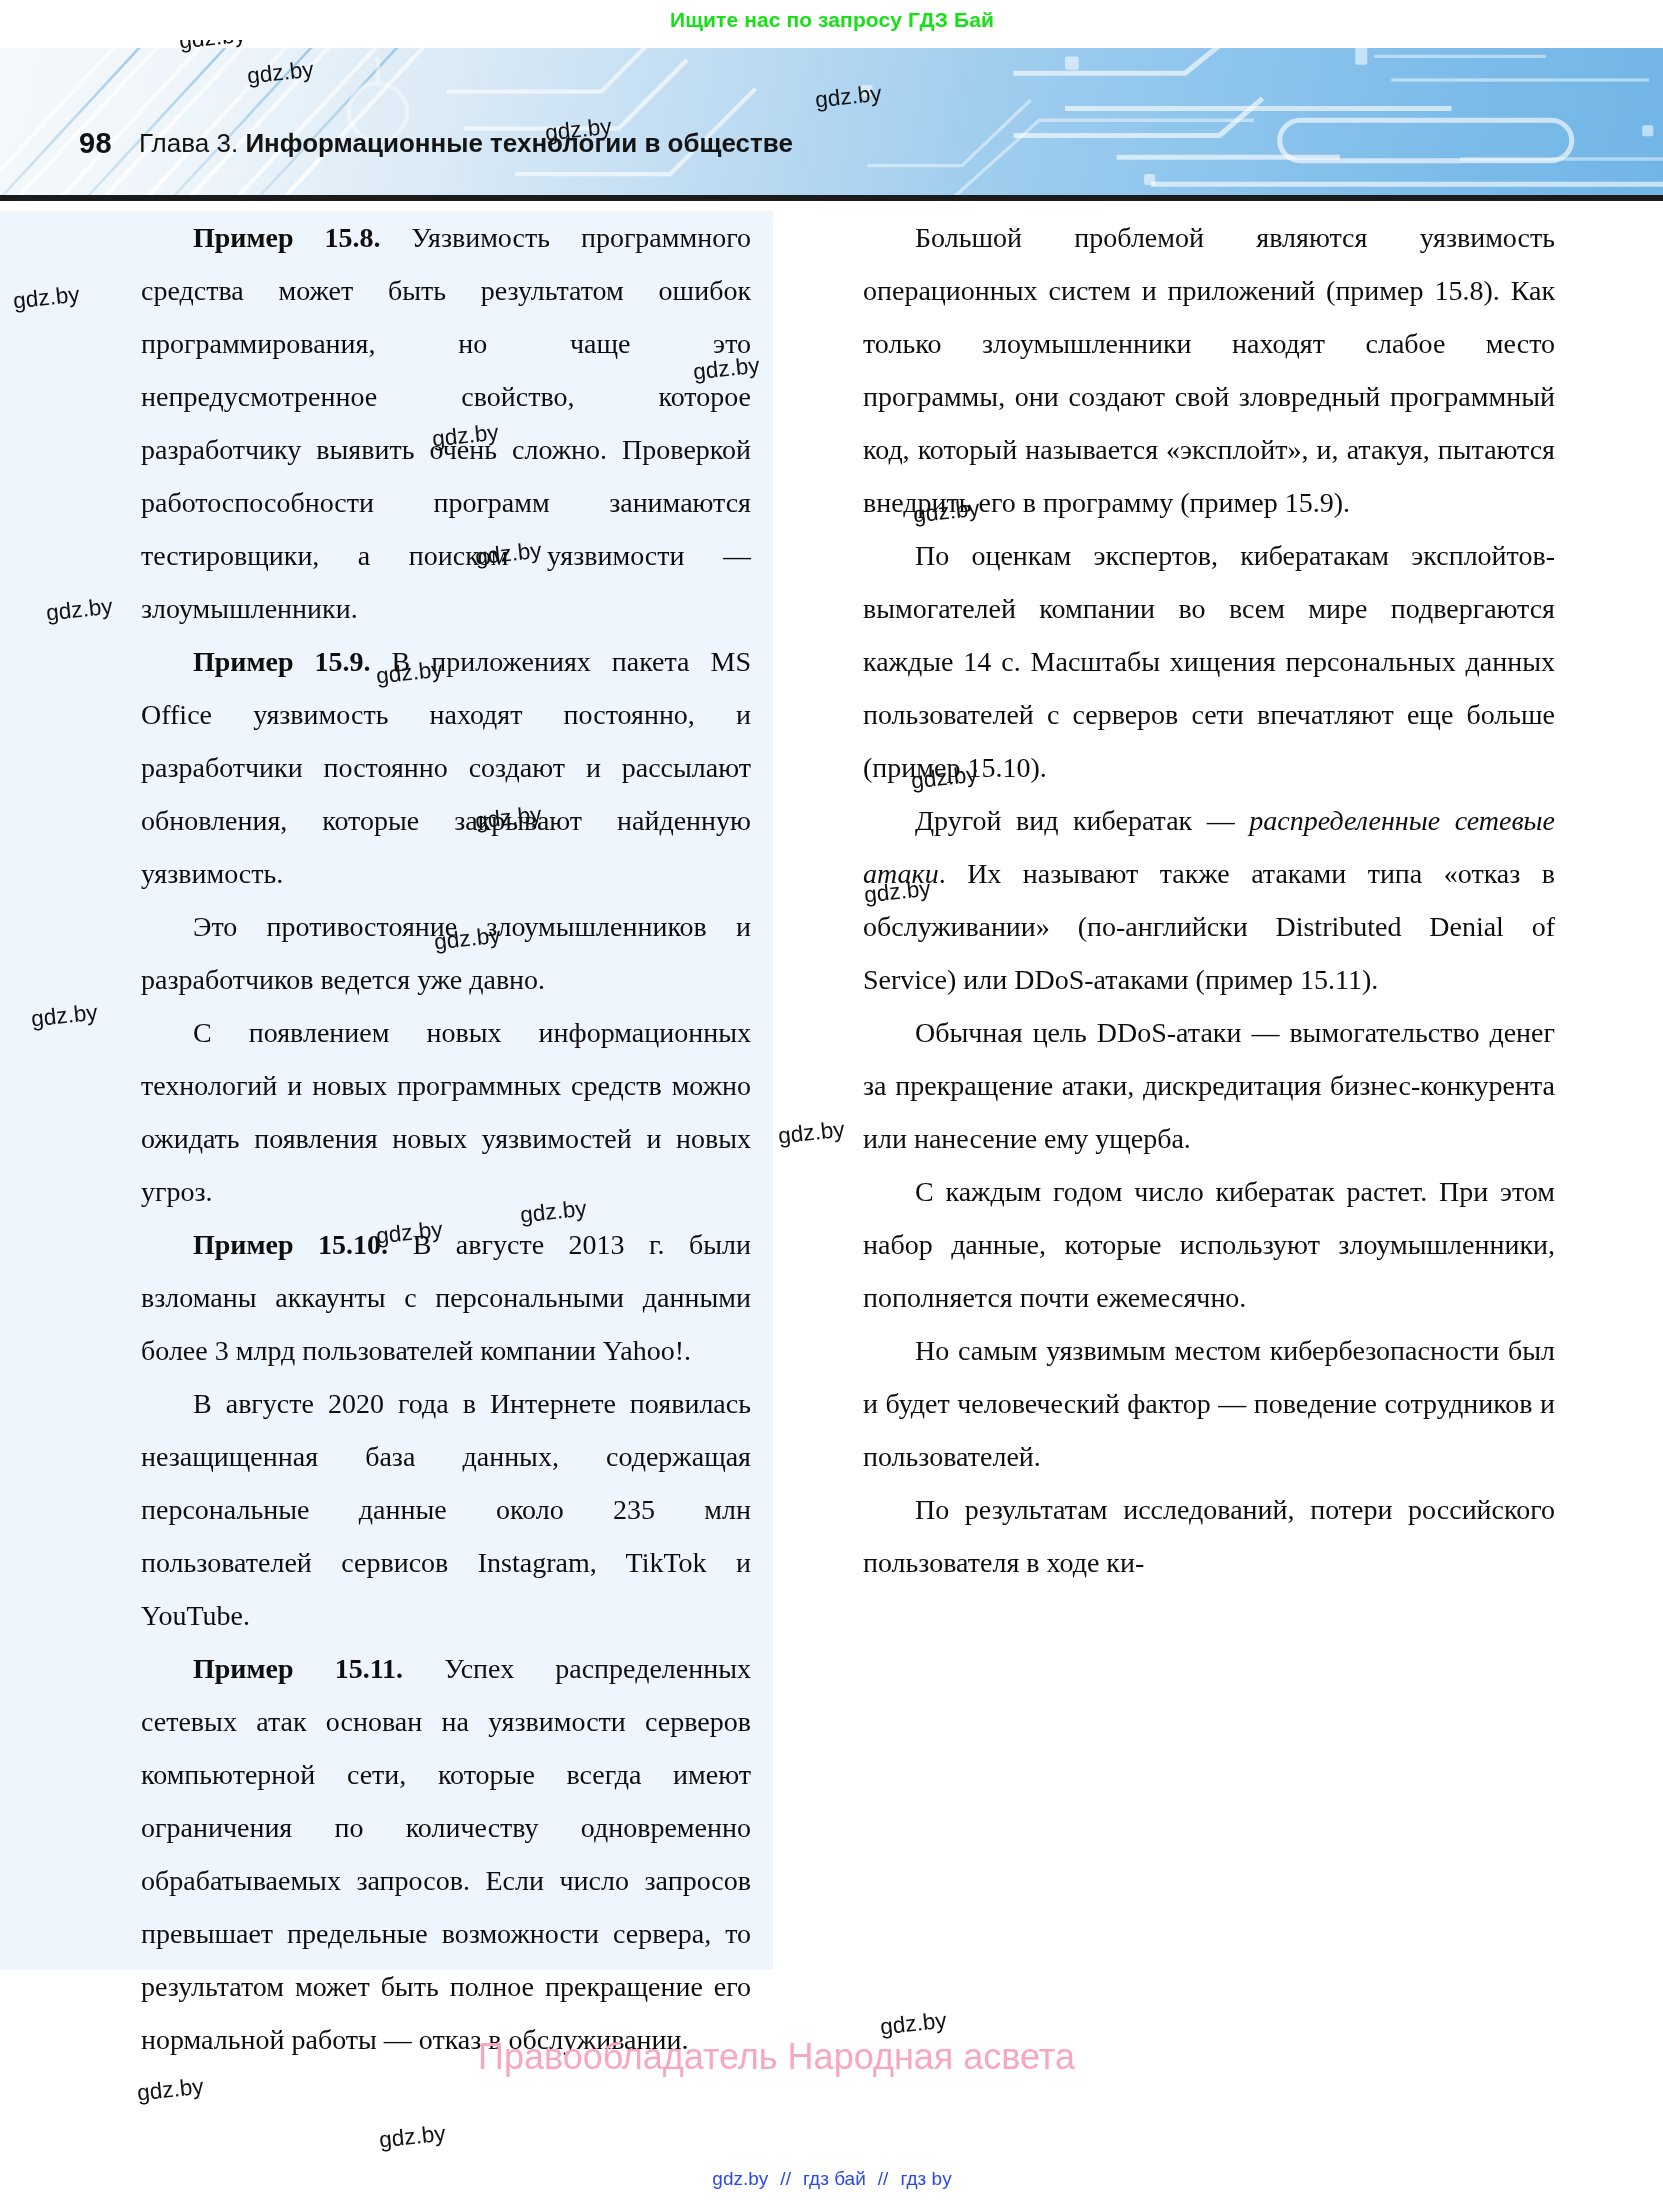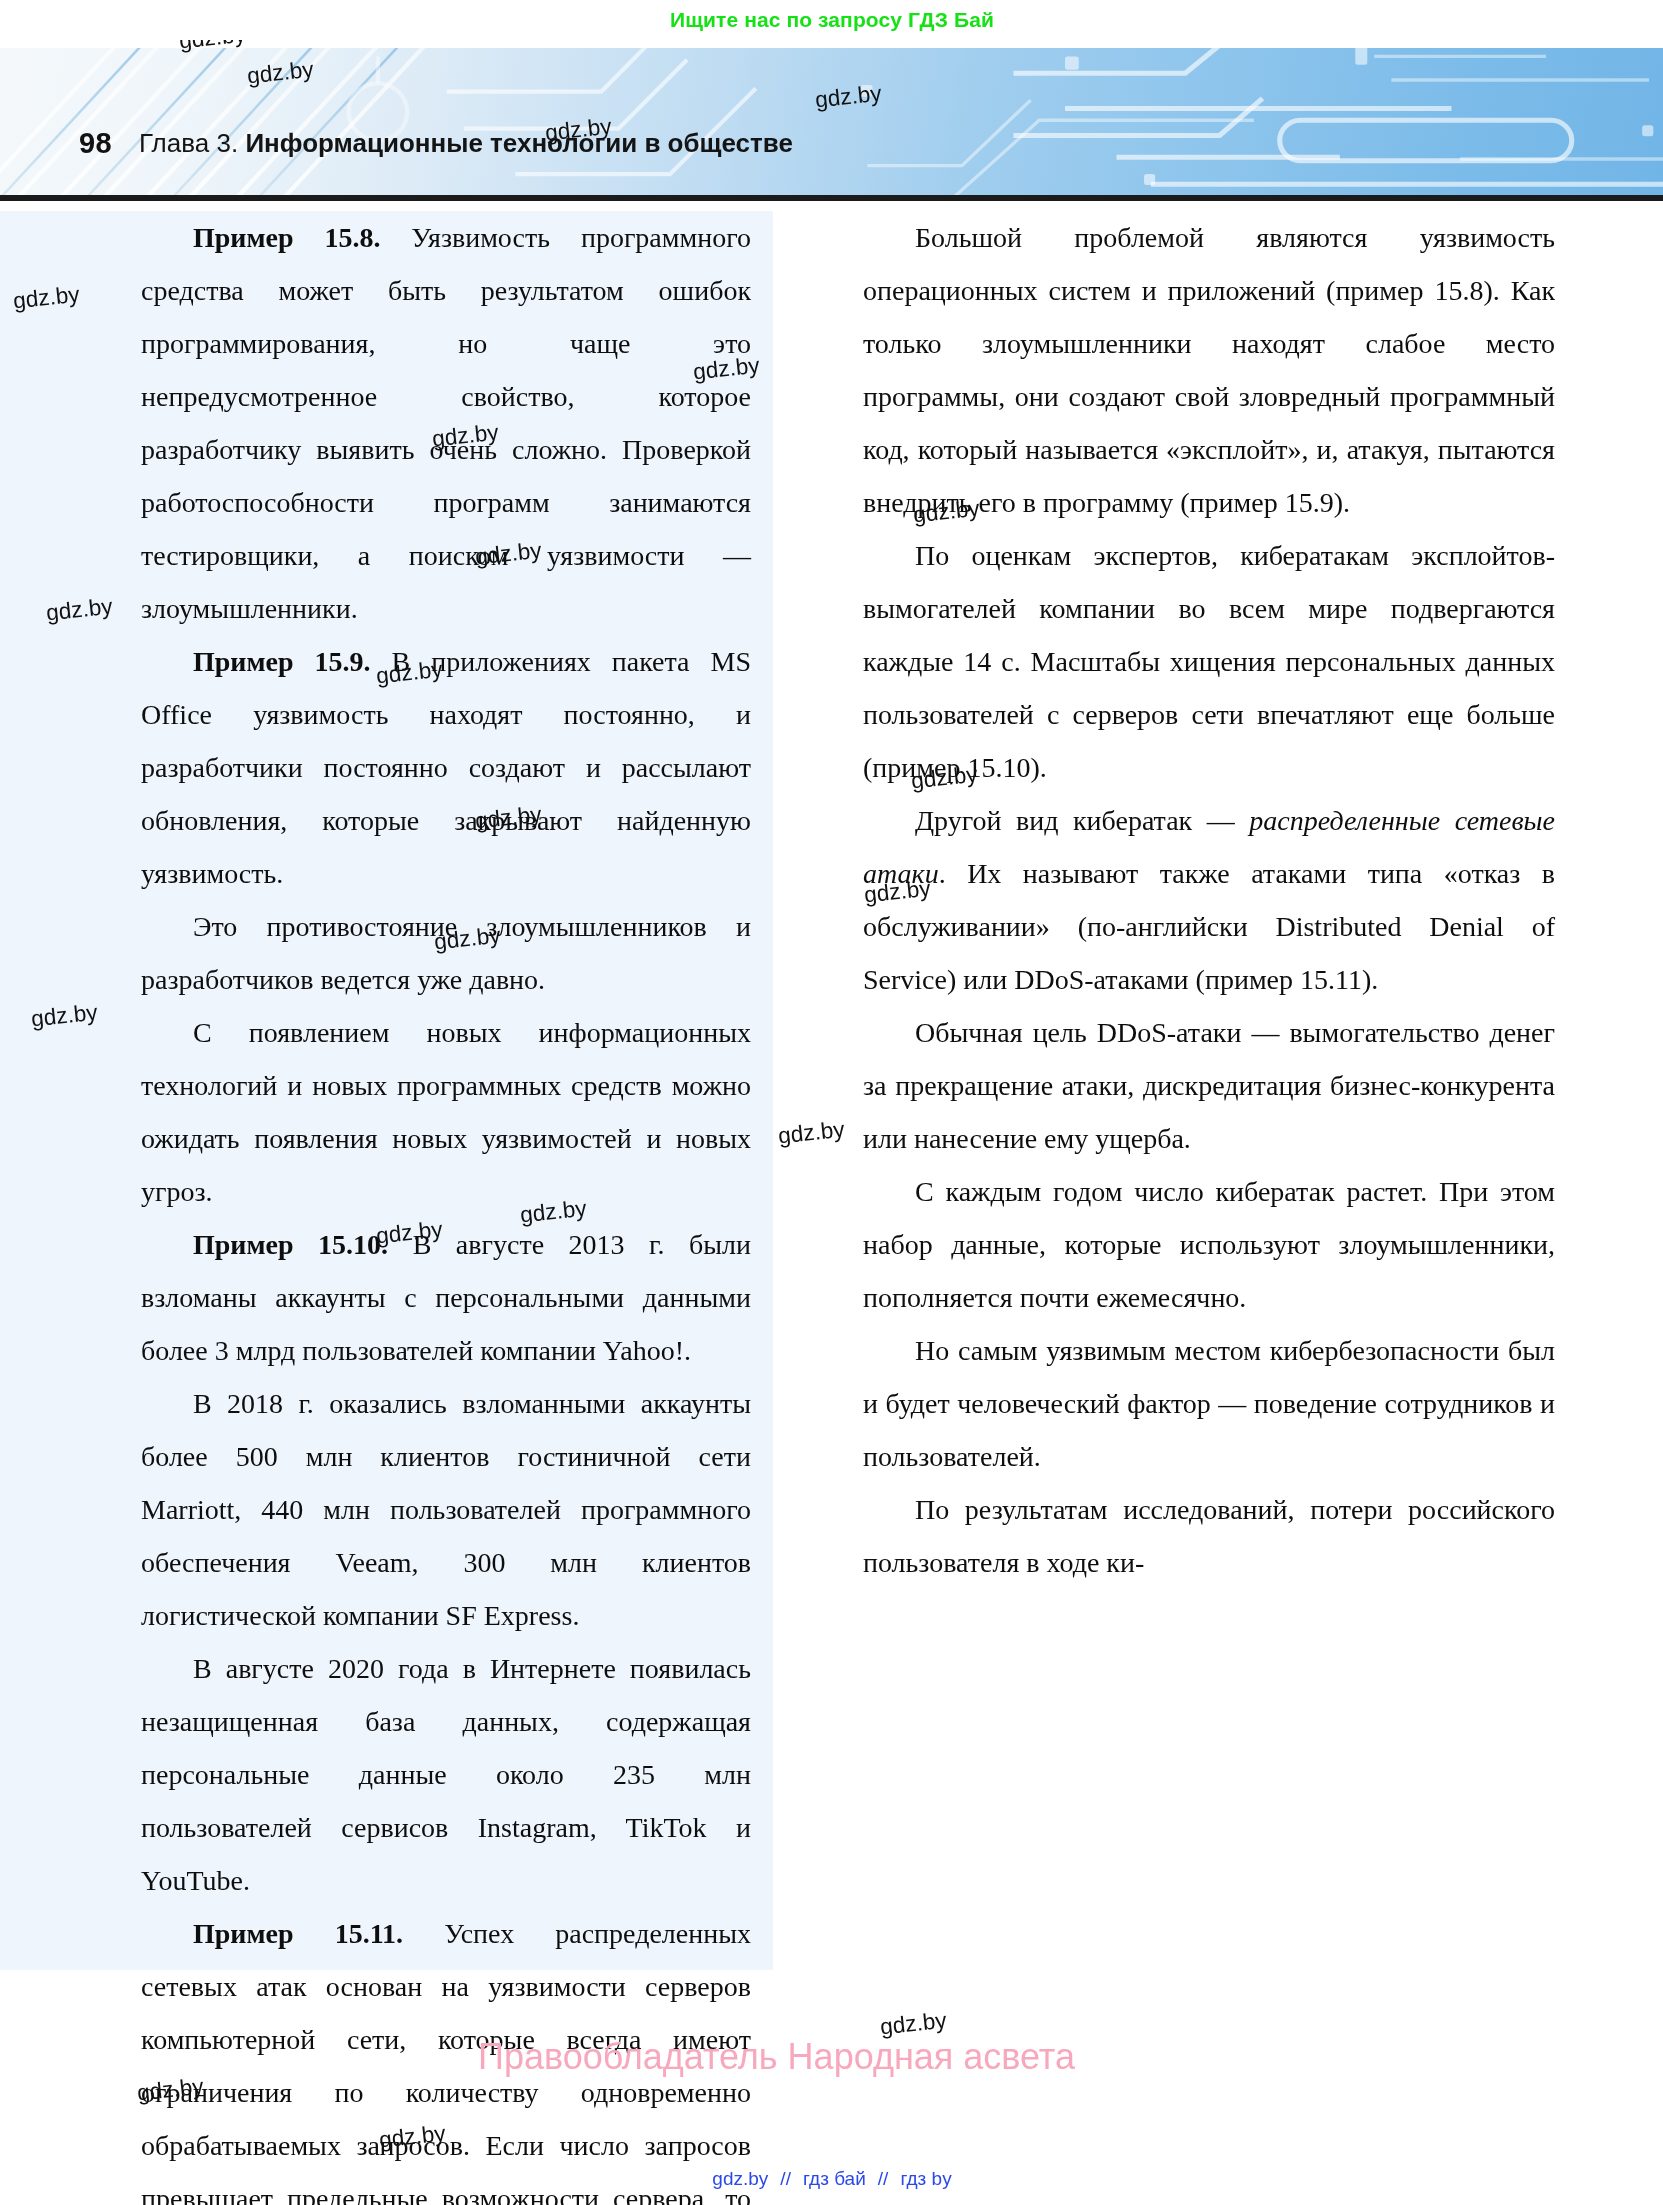--- a/index.html
+++ b/index.html
@@ -264,21 +264,20 @@
 <div class="page-body">
 
   <div class="tint-panel"></div>
 
   <div class="col col-left">
     <p><b>Пример 15.8.</b><span> Уязвимость программного средства может быть результатом ошибок программирования, но чаще это непредусмотренное свойство, которое разработчику выявить очень сложно. Проверкой работоспособности программ занимаются тестировщики, а поиском уязвимости — злоумышленники.</span></p>
     <p><b>Пример 15.9.</b><span> В приложениях пакета MS Office уязвимость находят постоянно, и разработчики постоянно создают и рассылают обновления, которые закрывают найденную уязвимость.</span></p>
     <p>Это противостояние злоумышленников и разработчиков ведется уже давно.</p>
     <p>С появлением новых информационных технологий и новых программных средств можно ожидать появления новых уязвимостей и новых угроз.</p>
     <p><b>Пример 15.10.</b><span> В августе 2013 г. были взломаны аккаунты с персональными данными более 3 млрд пользователей компании Yahoo!.</span></p>
-    <p>В 2018 г. оказались взломанными аккаунты более 500 млн клиентов гостиничной сети Marriott, 440 млн пользователей программного обеспечения Veeam, 300 млн клиентов логистической компании SF Express.</p>
     <p>В августе 2020 года в Интернете появилась незащищенная база данных, содержащая персональные данные около 235 млн пользователей сервисов Instagram, TikTok и YouTube.</p>
     <p><b>Пример 15.11.</b><span> Успех распределенных сетевых атак основан на уязвимости серверов компьютерной сети, которые всегда имеют ограничения по количеству одновременно обрабатываемых запросов. Если число запросов превышает предельные возможности сервера, то результатом может быть полное прекращение его нормальной работы — отказ в обслуживании.</span></p>
   </div>
 
   <div class="col col-right">
     <p>Большой проблемой являются уязвимость операционных систем и приложений (пример 15.8). Как только злоумышленники находят слабое место программы, они создают свой зловредный программный код, который называется «эксплойт», и, атакуя, пытаются внедрить его в программу (пример 15.9).</p>
     <p>По оценкам экспертов, кибератакам эксплойтов-вымогателей компании во всем мире подвергаются каждые 14 с. Масштабы хищения персональных данных пользователей с серверов сети впечатляют еще больше (пример 15.10).</p>
     <p><span>Другой вид кибератак — </span><i>распределенные сетевые атаки</i><span>. Их называют также атаками типа «отказ в обслуживании» (по-английски Distributed Denial of Service) или DDoS-атаками (пример 15.11).</span></p>
     <p>Обычная цель DDoS-атаки — вымогательство денег за прекращение атаки, дискредитация бизнес-конкурента или нанесение ему ущерба.</p>
     <p>С каждым годом число кибератак растет. При этом набор данные, которые используют злоумышленники, пополняется почти ежемесячно.</p>

